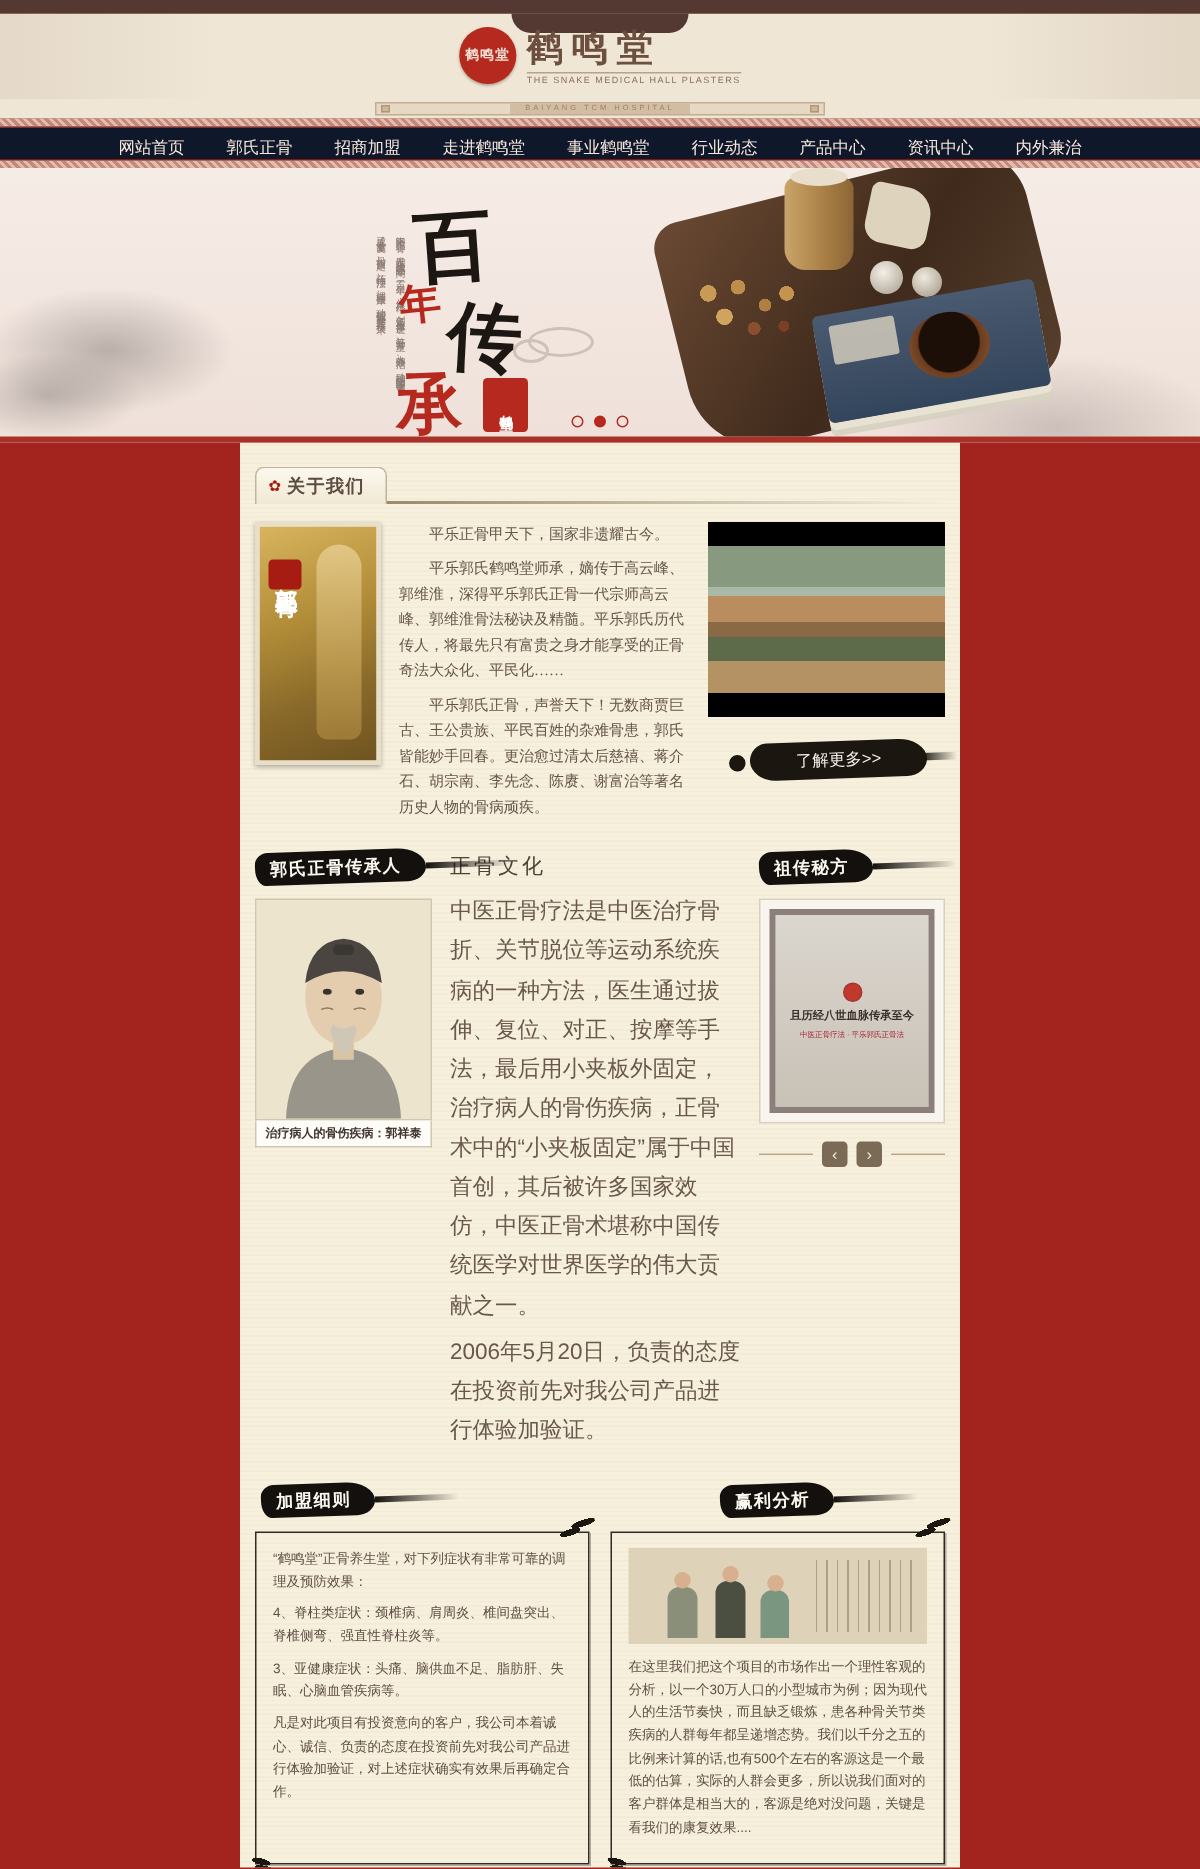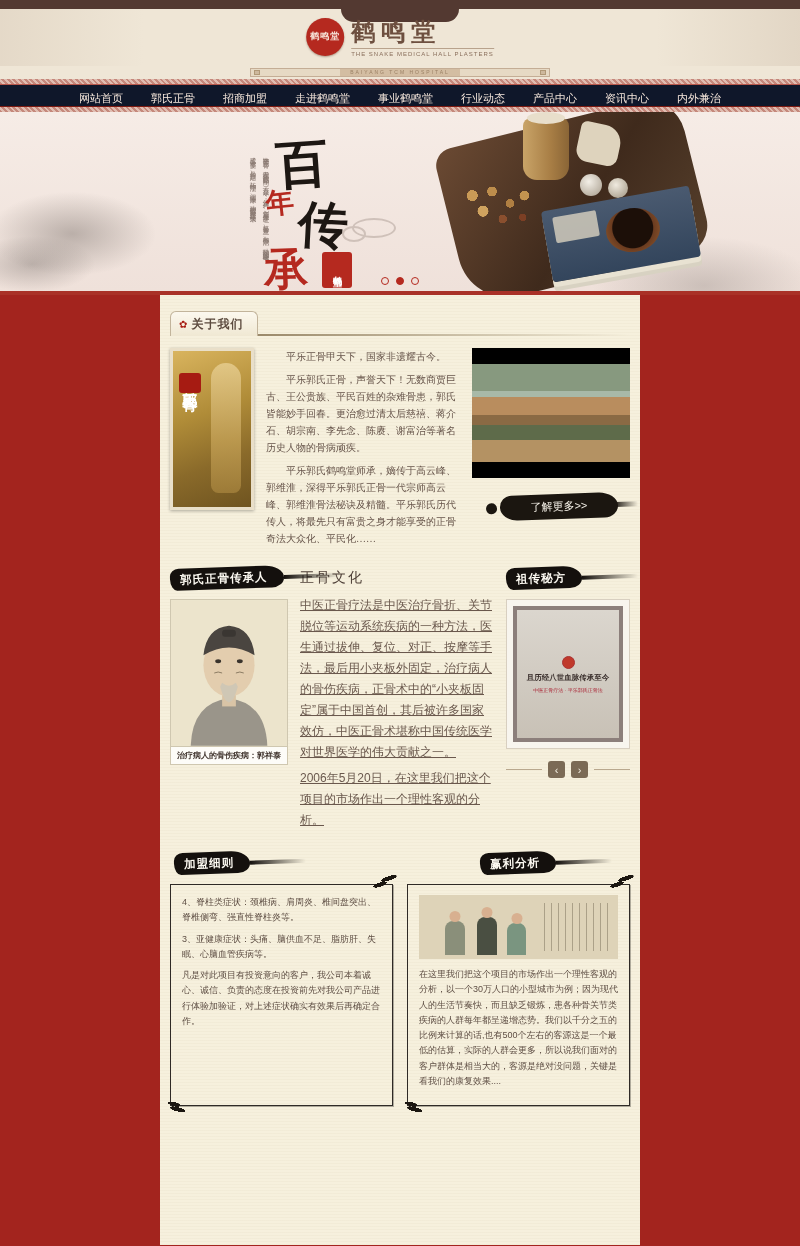--- a/index.html
+++ b/index.html
@@ -121,21 +121,21 @@
     border-radius:10px 22px 14px 8px / 9px 14px 11px 13px; transform:rotate(-2deg); cursor:default; }
   .brush::after { content:""; position:absolute; left:100%; top:45%; width:56px; height:4px;
     background:linear-gradient(90deg,#14100d,rgba(20,16,13,0)); }
   .col-l { width:118px; flex:none; }
   .portrait { margin-top:10px; width:118px; height:148px; background:#ece6cf; border:1px solid #cfc7b0; }
   .portrait svg { width:100%; height:100%; }
   .portrait-cap { width:118px; background:#fdfcf8; border:1px solid #cfc7b0; border-top:none; font-size:8px; font-weight:bold;
     color:#3f332c; text-align:center; padding:3px 0; font-family:"Liberation Serif","DejaVu Serif",serif; }
   .col-m { flex:1; }
   .mid-title { font-size:14px; color:#4f4038; letter-spacing:2px; margin:2px 0 8px; }
-  .col-m p { font-size:12px; color:#6a584d; line-height:1.75; margin-bottom:5px;text-decoration:underline; }
+  .col-m p { font-size:15px; color:#6a584d; line-height:1.75; margin-bottom:5px; }
   .red-link { color:#d42a1a; cursor:pointer; font-weight:bold; }
   .col-r { width:124px; flex:none; }
   .cert-card { margin-top:10px; width:124px; height:150px; background:#f8f5ee; border:1px solid #d8cfc0; padding:6px; }
   .cert { height:100%; background:linear-gradient(#dbd6ce,#c8c1b6); border:4px solid #8c7f7b; position:relative;
     display:flex; flex-direction:column; align-items:center; justify-content:center; gap:4px; padding:4px; }
   .cert-emblem { width:13px; height:13px; border:1px solid #a33; border-radius:50%; background:#c0392b; }
   .cert-title { font-size:7.5px; font-weight:bold; color:#3a2f2c; text-align:center; font-family:"Liberation Serif","DejaVu Serif",serif; }
   .cert-sub { font-size:5px; color:#a23; text-align:center; }
   .pager { display:flex; align-items:center; gap:6px; margin-top:12px; }
   .pager-line { flex:1; height:1px; background:#b9a88e; }
@@ -237,22 +237,22 @@
       <span class="sec-title">关于我们</span>
     </div>
     <div class="sec-line"></div>
   </div>
   <div class="about-row">
     <div class="poster">
       <div class="poster-label">郭氏正骨</div>
     </div>
     <div class="about-text">
       <p>平乐正骨甲天下，国家非遗耀古今。</p>
+      <p>平乐郭氏鹤鸣堂师承，嫡传于高云峰、郭维淮，深得平乐郭氏正骨一代宗师高云峰、郭维淮骨法秘诀及精髓。平乐郭氏历代传人，将最先只有富贵之身才能享受的正骨奇法大众化、平民化……</p>
       <p>平乐郭氏正骨，声誉天下！无数商贾巨古、王公贵族、平民百姓的杂难骨患，郭氏皆能妙手回春。更治愈过清太后慈禧、蒋介石、胡宗南、李先念、陈赓、谢富治等著名历史人物的骨病顽疾。</p>
-      <p>平乐郭氏鹤鸣堂师承，嫡传于高云峰、郭维淮，深得平乐郭氏正骨一代宗师高云峰、郭维淮骨法秘诀及精髓。平乐郭氏历代传人，将最先只有富贵之身才能享受的正骨奇法大众化、平民化……</p>
     </div>
     <div class="video-col">
       <div class="video">
         <div class="vframe"></div>
       </div>
       <div class="ink-more">了解更多&gt;&gt;</div>
     </div>
   </div>
 
   <div class="row2">
@@ -270,21 +270,21 @@
           <ellipse cx="70" cy="62" rx="3" ry="2" fill="#3a332c"></ellipse>
           <path d="M50 88 Q59 120 68 88 L66 84 Q59 90 52 84 Z" fill="#cfc7b5"></path>
           <path d="M44 74 Q48 72 52 74 M66 74 Q70 72 74 74" stroke="#8a7a62" fill="none"></path>
         </svg>
       </div>
       <div class="portrait-cap">治疗病人的骨伤疾病：郭祥泰</div>
     </div>
     <div class="col-m">
       <div class="mid-title">正骨文化</div>
       <p>中医正骨疗法是中医治疗骨折、关节脱位等运动系统疾病的一种方法，医生通过拔伸、复位、对正、按摩等手法，最后用小夹板外固定，治疗病人的骨伤疾病，正骨术中的“小夹板固定”属于中国首创，其后被许多国家效仿，中医正骨术堪称中国传统医学对世界医学的伟大贡献之一。</p>
-      <p>2006年5月20日，在这里我们把这个项目的市场作出一个理性客观的分析。</p>
+      <p>2006年5月20日，负责的态度在投资前先对我公司产品进行体验加验证。</p>
     </div>
     <div class="col-r">
       <div class="brush">祖传秘方</div>
       <div class="cert-card">
         <div class="cert">
           <div class="cert-emblem"></div>
           <div class="cert-title">且历经八世血脉传承至今</div>
           <div class="cert-sub">中医正骨疗法 · 平乐郭氏正骨法</div>
         </div>
       </div>
@@ -297,20 +297,21 @@
     </div>
   </div>
 
   <div class="hdr-row">
     <div class="brush">加盟细则</div>
     <div class="spacer"></div>
     <div class="brush">赢利分析</div>
   </div>
   <div class="row3">
     <div class="ink-box">
+      <p>“鹤鸣堂”正骨养生堂，对下列症状有非常可靠的调理及预防效果：</p>
       <p>4、脊柱类症状：颈椎病、肩周炎、椎间盘突出、脊椎侧弯、强直性脊柱炎等。</p>
       <p>3、亚健康症状：头痛、脑供血不足、脂肪肝、失眠、心脑血管疾病等。</p>
       <p>凡是对此项目有投资意向的客户，我公司本着诚心、诚信、负责的态度在投资前先对我公司产品进行体验加验证，对上述症状确实有效果后再确定合作。</p>
 
     </div>
     <div class="ink-box">
       <div class="mao">
         <div class="fig fig1"></div>
         <div class="fig fig2"></div>
         <div class="fig fig3"></div>

